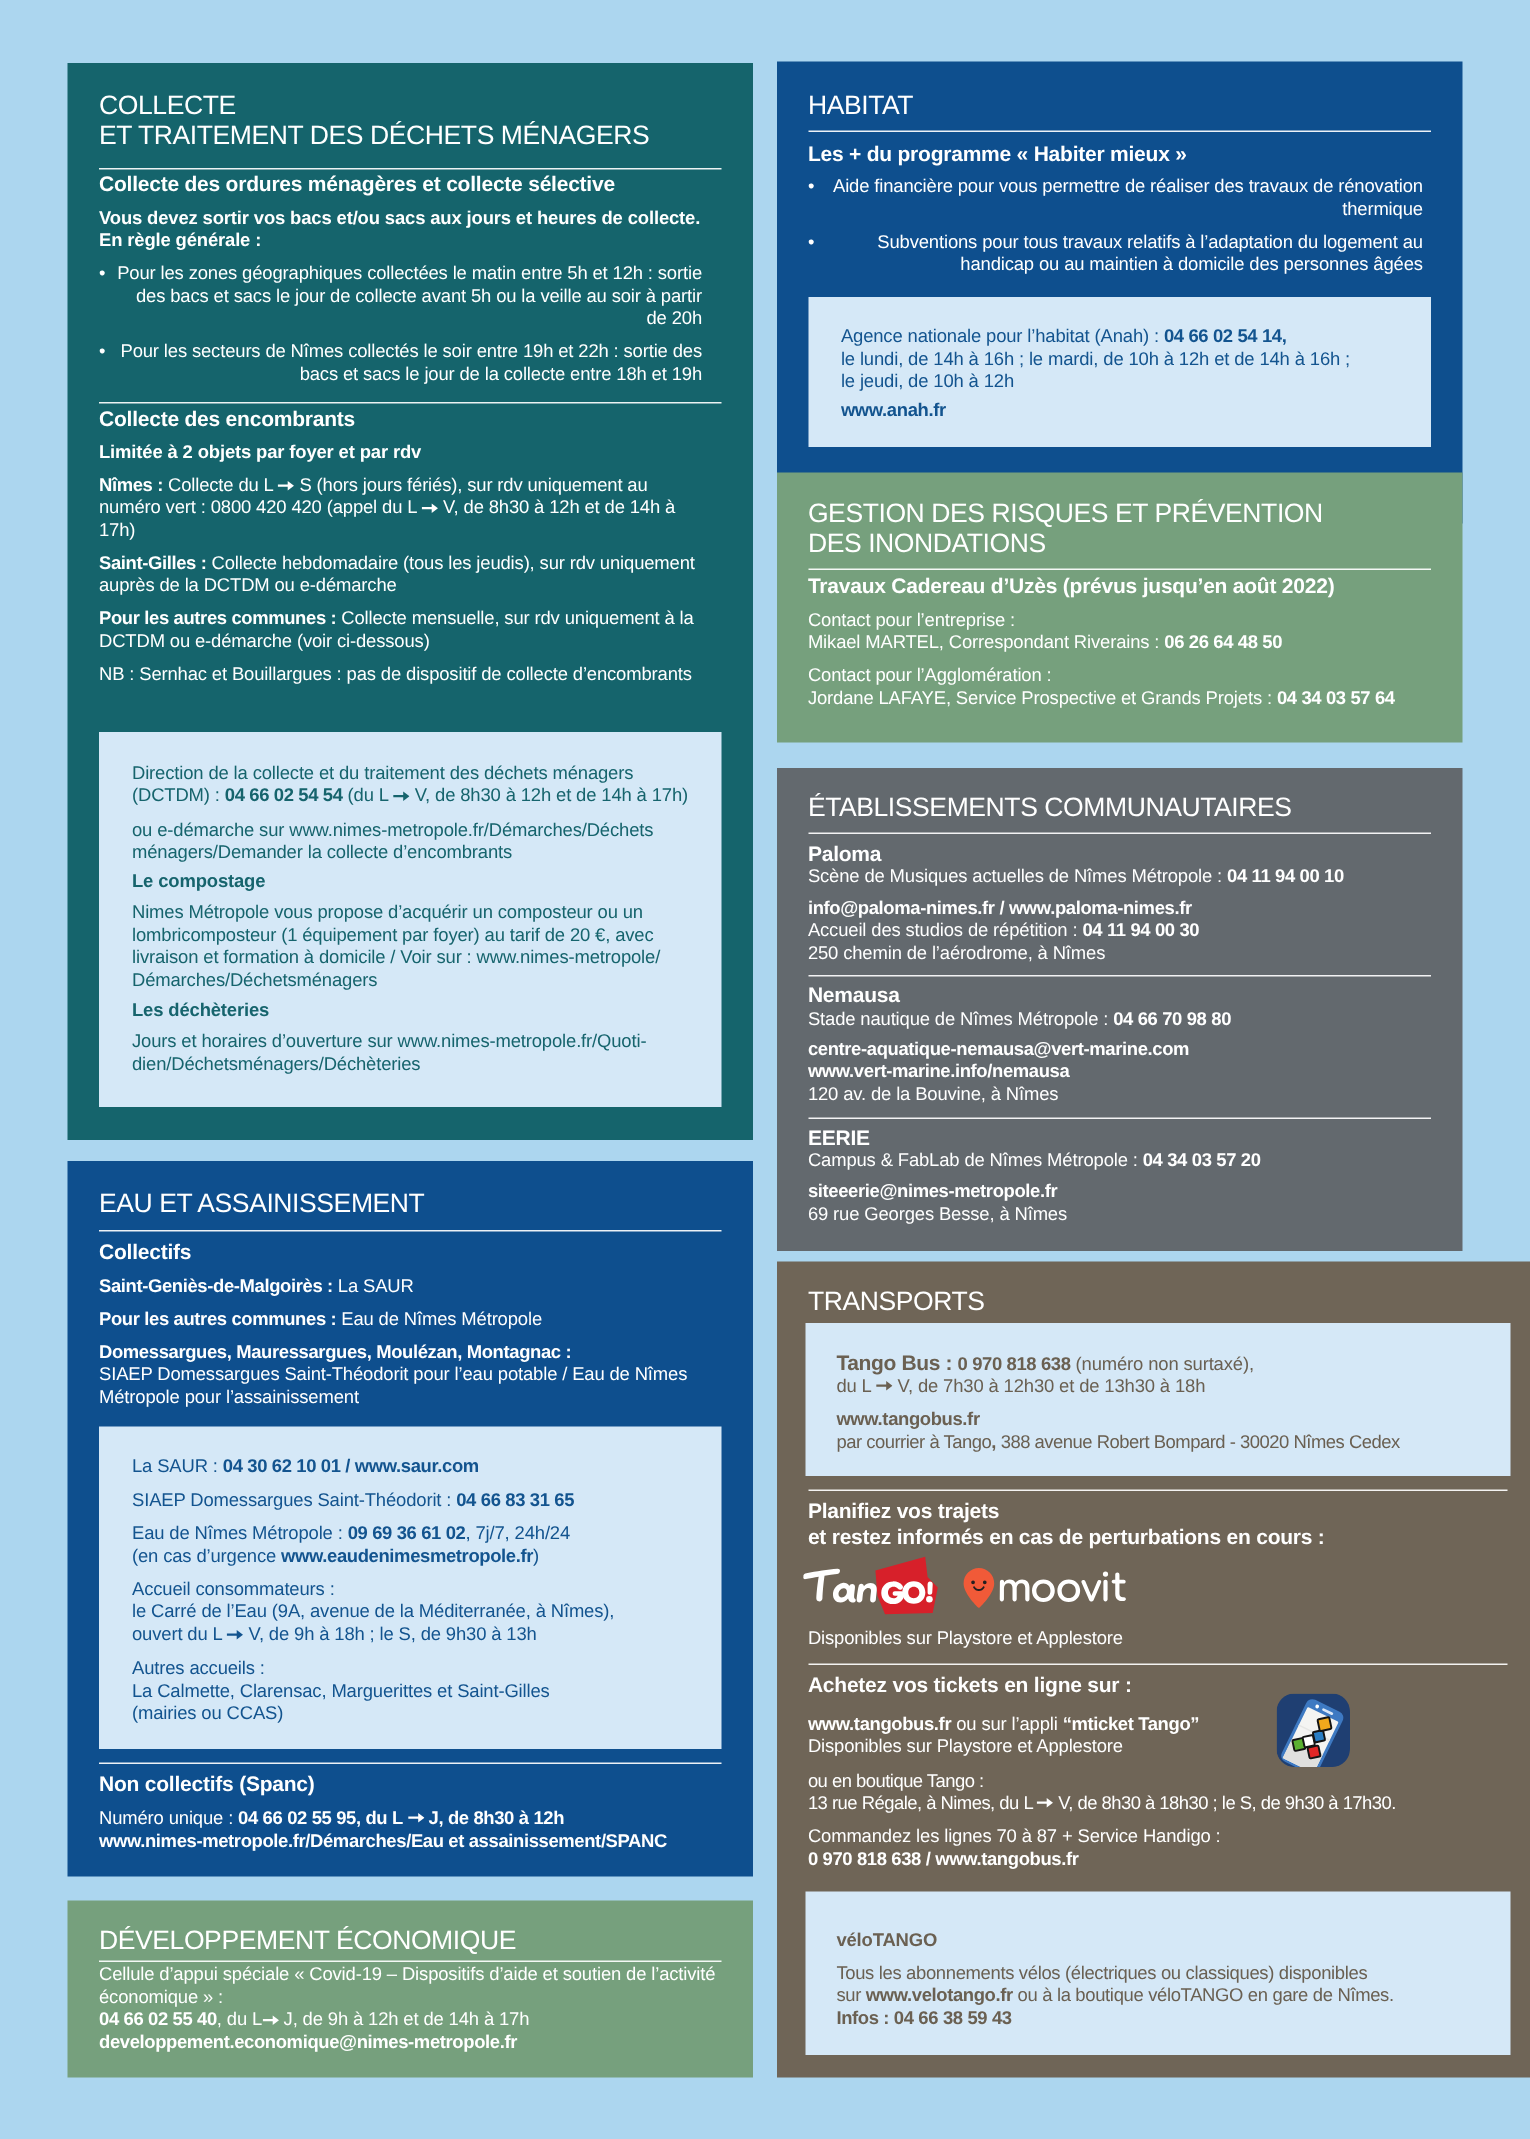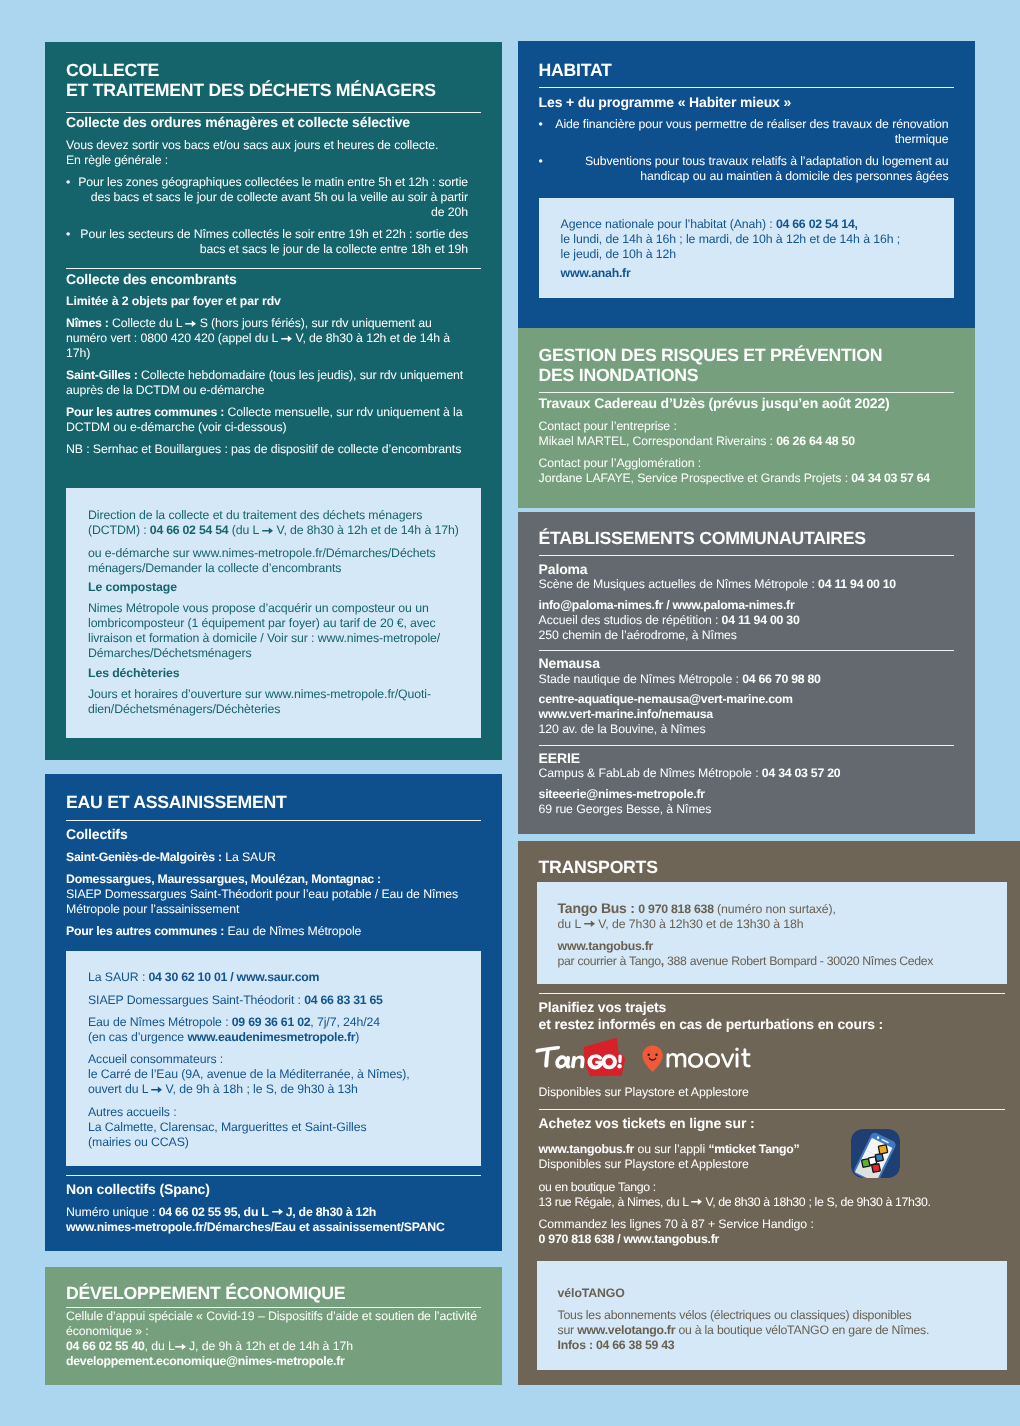--- a/index.html
+++ b/index.html
@@ -9,21 +9,21 @@
   *{box-sizing:border-box;}
   .page{position:relative;width:1020px;height:1426px;overflow:hidden;background:#acd6ef;}
   .panel{position:absolute;overflow:hidden;}
   .teal{background:#15646c;}
   .blue{background:#0e4f8e;}
   .green{background:#76a07d;}
   .gray{background:#63696e;}
   .brown{background:#6f6557;}
 
   
-  .sec-title{color:#fff;font-size:17.7px;font-weight:bold;line-height:20.4px;
+  .sec-title{color:#fff;font-size:17.7px;font-weight:normal;line-height:20.4px;
              letter-spacing:-.28px;margin:0;}
   .rule{height:1.1px;background:#fff;margin:0;opacity:.92;}
   .sub{color:#fff;font-size:14px;font-weight:bold;line-height:16.5px;margin:0;letter-spacing:-.15px;}
   .body{color:#fff;font-size:12.3px;line-height:15px;margin:0;letter-spacing:-.1px;padding-right:13px;}
   .body b{font-weight:bold;letter-spacing:-.25px;}
   .body.tln2{letter-spacing:-.35px;}
   ul.bl{list-style:none;margin:0;padding:0 13px 0 0;}
   ul.bl.g-p{margin-top:7px;}
   ul.bl li{position:relative;padding-left:10px;color:#fff;font-size:12.3px;line-height:15px;letter-spacing:-.1px;text-align:right;}
   ul.bl li:before{content:"\2022";position:absolute;left:0;top:0;}
@@ -59,21 +59,21 @@
   #p-collecte{left:45px;top:41.6px;width:457px;height:718px;padding:18.2px 21px 0;}
   #p-eau     {left:45px;top:773.7px;width:457px;height:477.5px;padding:18.1px 21px 0;}
   #p-deveco  {left:45px;top:1267.4px;width:457px;height:117.6px;padding:16px 21px 0;}
   #p-deveco .gap-rule{margin-top:3.1px;}
   #p-deveco .g-p{margin-top:1.1px;}
   #p-deveco .body{padding-right:0;}
   #p-habitat {left:517.6px;top:41.3px;width:457px;height:308px;padding:18.7px 21px 0;}
   #p-habitat .gap-rule{margin-top:7px;}
   #p-habitat .g-sub{margin-top:5.5px;}
   #p-habitat ul.bl{padding-right:5px;}
-  #p-risques {left:517.6px;top:328px;width:457px;height:179.6px;padding:16.5px 21px 0;}
+  #p-risques {left:517.6px;top:315px;width:457px;height:179.6px;padding:16.5px 21px 0;}
   #p-risques .gap-rule{margin-top:7px;}
   #p-risques .g-sub{margin-top:1.8px;}
   #p-etab    {left:517.6px;top:511.7px;width:457px;height:321.9px;padding:16.1px 21px 0;}
   #p-etab .gap-rule{margin-top:7.2px;}
   #p-etab .g-sub{margin-top:4.2px;}
   #p-etab .g-p{margin-top:5.6px;}
   #p-transports{left:517.6px;top:841.1px;width:508px;height:543.7px;padding:15.8px 21px 0;}
   #p-transports .g-sub{margin-top:5px;}
   #p-transports .g-p{margin-top:7.6px;}
   #p-transports .gw{margin-top:10.6px;}
@@ -101,21 +101,21 @@
 
 <div class="page">
 
   <section class="panel teal" id="p-collecte">
     <h2 class="sec-title">
       <span>COLLECTE</span><br>
       <span>ET TRAITEMENT DES DÉCHETS MÉNAGERS</span>
     </h2>
     <div class="rule gap-rule two"></div>
     <p class="sub g-sub tight">Collecte des ordures ménagères et collecte sélective</p>
-    <p class="body g-p" style="font-weight:normal;">
+    <p class="body g-p" style="font-weight:bold;">
       <span>Vous devez sortir vos bacs et/ou sacs aux jours et heures de collecte.</span><br>
       <span>En règle générale :</span>
     </p>
     <ul class="bl g-p">
       <li>Pour les zones géographiques collectées le matin entre 5h et 12h : sortie des bacs et sacs le jour de collecte avant 5h ou la veille au soir à partir de 20h</li>
       <li class="g-p">Pour les secteurs de Nîmes collectés le soir entre 19h et 22h : sortie des bacs et sacs le jour de la collecte entre 18h et 19h</li>
     </ul>
     <div class="rule gap-rule two"></div>
     <p class="sub g-sub tight">Collecte des encombrants</p>
     <p class="body g-p" style="font-weight:bold;">Limitée à 2 objets par foyer et par rdv</p>
@@ -147,24 +147,24 @@
   </section>
 
   <section class="panel blue" id="p-eau">
     <h2 class="sec-title">EAU ET ASSAINISSEMENT</h2>
     <div class="rule gap-rule"></div>
     <p class="sub g-sub">Collectifs</p>
     <p class="body g-p">
       <b>Saint-Geniès-de-Malgoirès :</b><span> La SAUR</span>
     </p>
     <p class="body g-p">
+      <b>Pour les autres communes :</b><span> Eau de Nîmes Métropole</span>
+    </p>
+    <p class="body g-p">
       <b>Domessargues, Mauressargues, Moulézan, Montagnac :</b><br><span>SIAEP Domessargues Saint-Théodorit pour l’eau potable / Eau de Nîmes Métropole pour l’assainissement</span>
-    </p>
-    <p class="body g-p">
-      <b>Pour les autres communes :</b><span> Eau de Nîmes Métropole</span>
     </p>
     <div class="ibox itxt-blue" id="box-eau">
       <p><span>La SAUR : </span><b>04 30 62 10 01 / www.saur.com</b></p>
       <p class="g-p"><span>SIAEP Domessargues Saint-Théodorit : </span><b>04 66 83 31 65</b></p>
       <p class="g-p"><span>Eau de Nîmes Métropole : </span><b>09 69 36 61 02</b><span>, 7j/7, 24h/24</span><br><span>(en cas d’urgence </span><b>www.eaudenimesmetropole.fr</b><span>)</span></p>
       <p class="g-p"><span>Accueil consommateurs :</span><br><span>le Carré de l’Eau (9A, avenue de la Méditerranée, à Nîmes),</span><br><span>ouvert du L </span><span class="arw"><svg viewBox="0 0 11 7.6" width="11" height="7.6" aria-hidden="true">
               <path d="M0.2 3.05h6.6V0.6L11 3.8 6.8 7V4.55H0.2z" fill="currentColor"></path>
             </svg></span><span> V, de 9h à 18h ; le S, de 9h30 à 13h</span></p>
       <p class="g-p"><span>Autres accueils :</span><br><span>La Calmette, Clarensac, Marguerittes et Saint-Gilles</span><br><span>(mairies ou CCAS)</span></p>
     </div>

